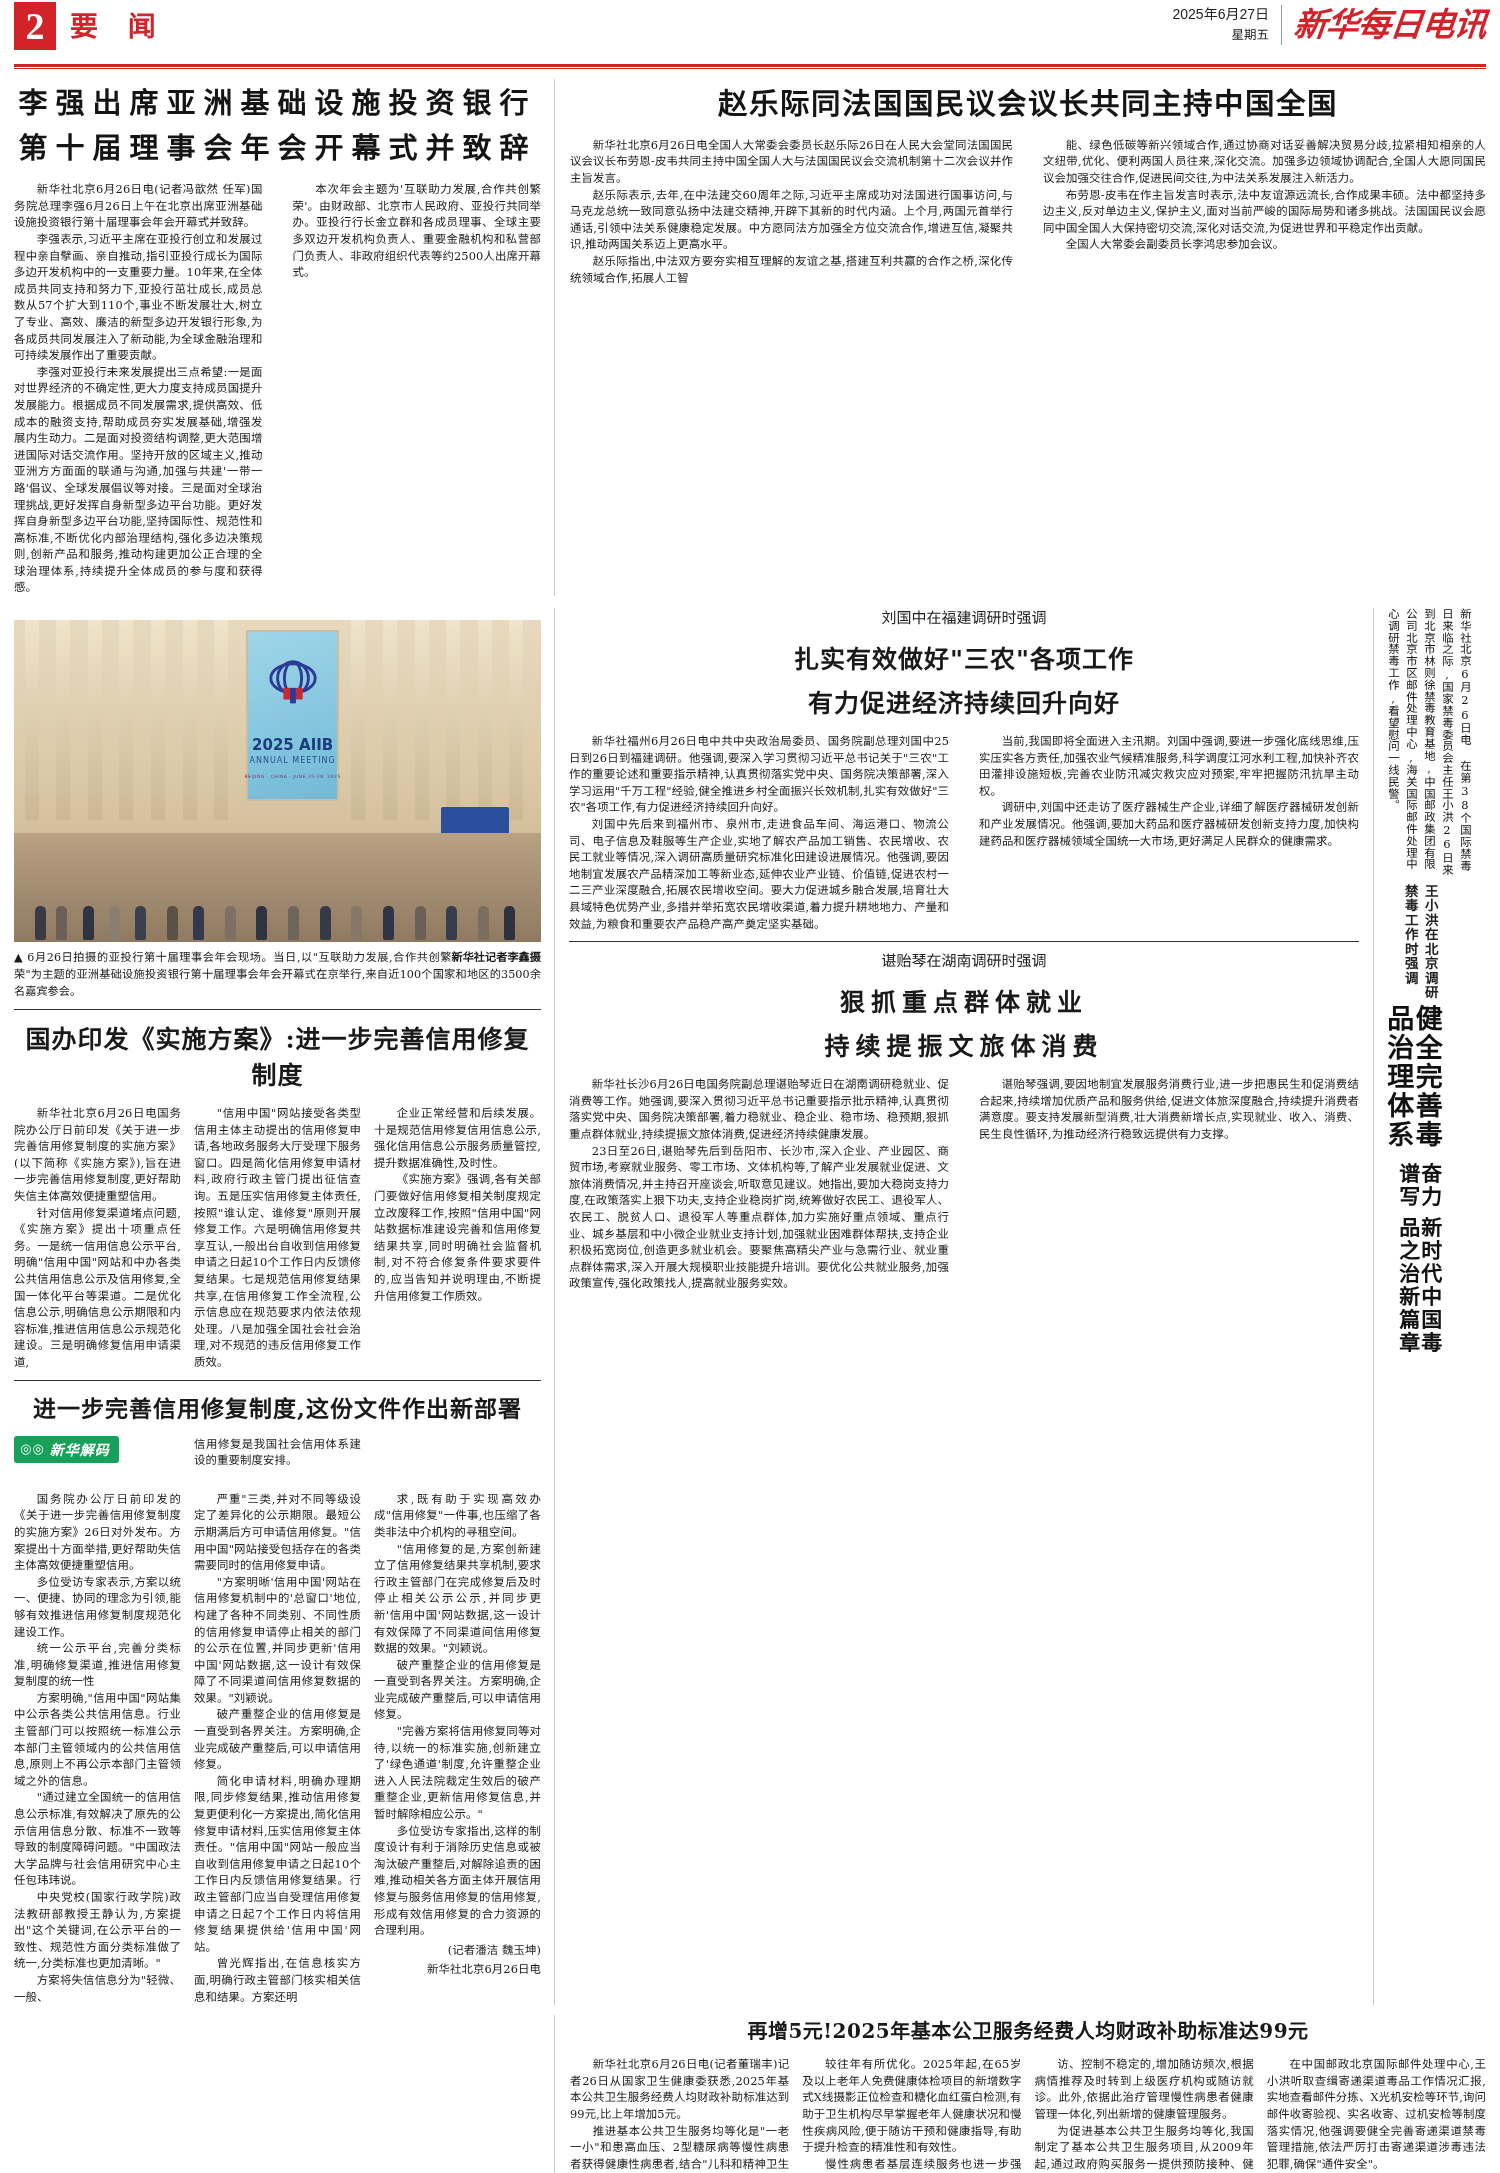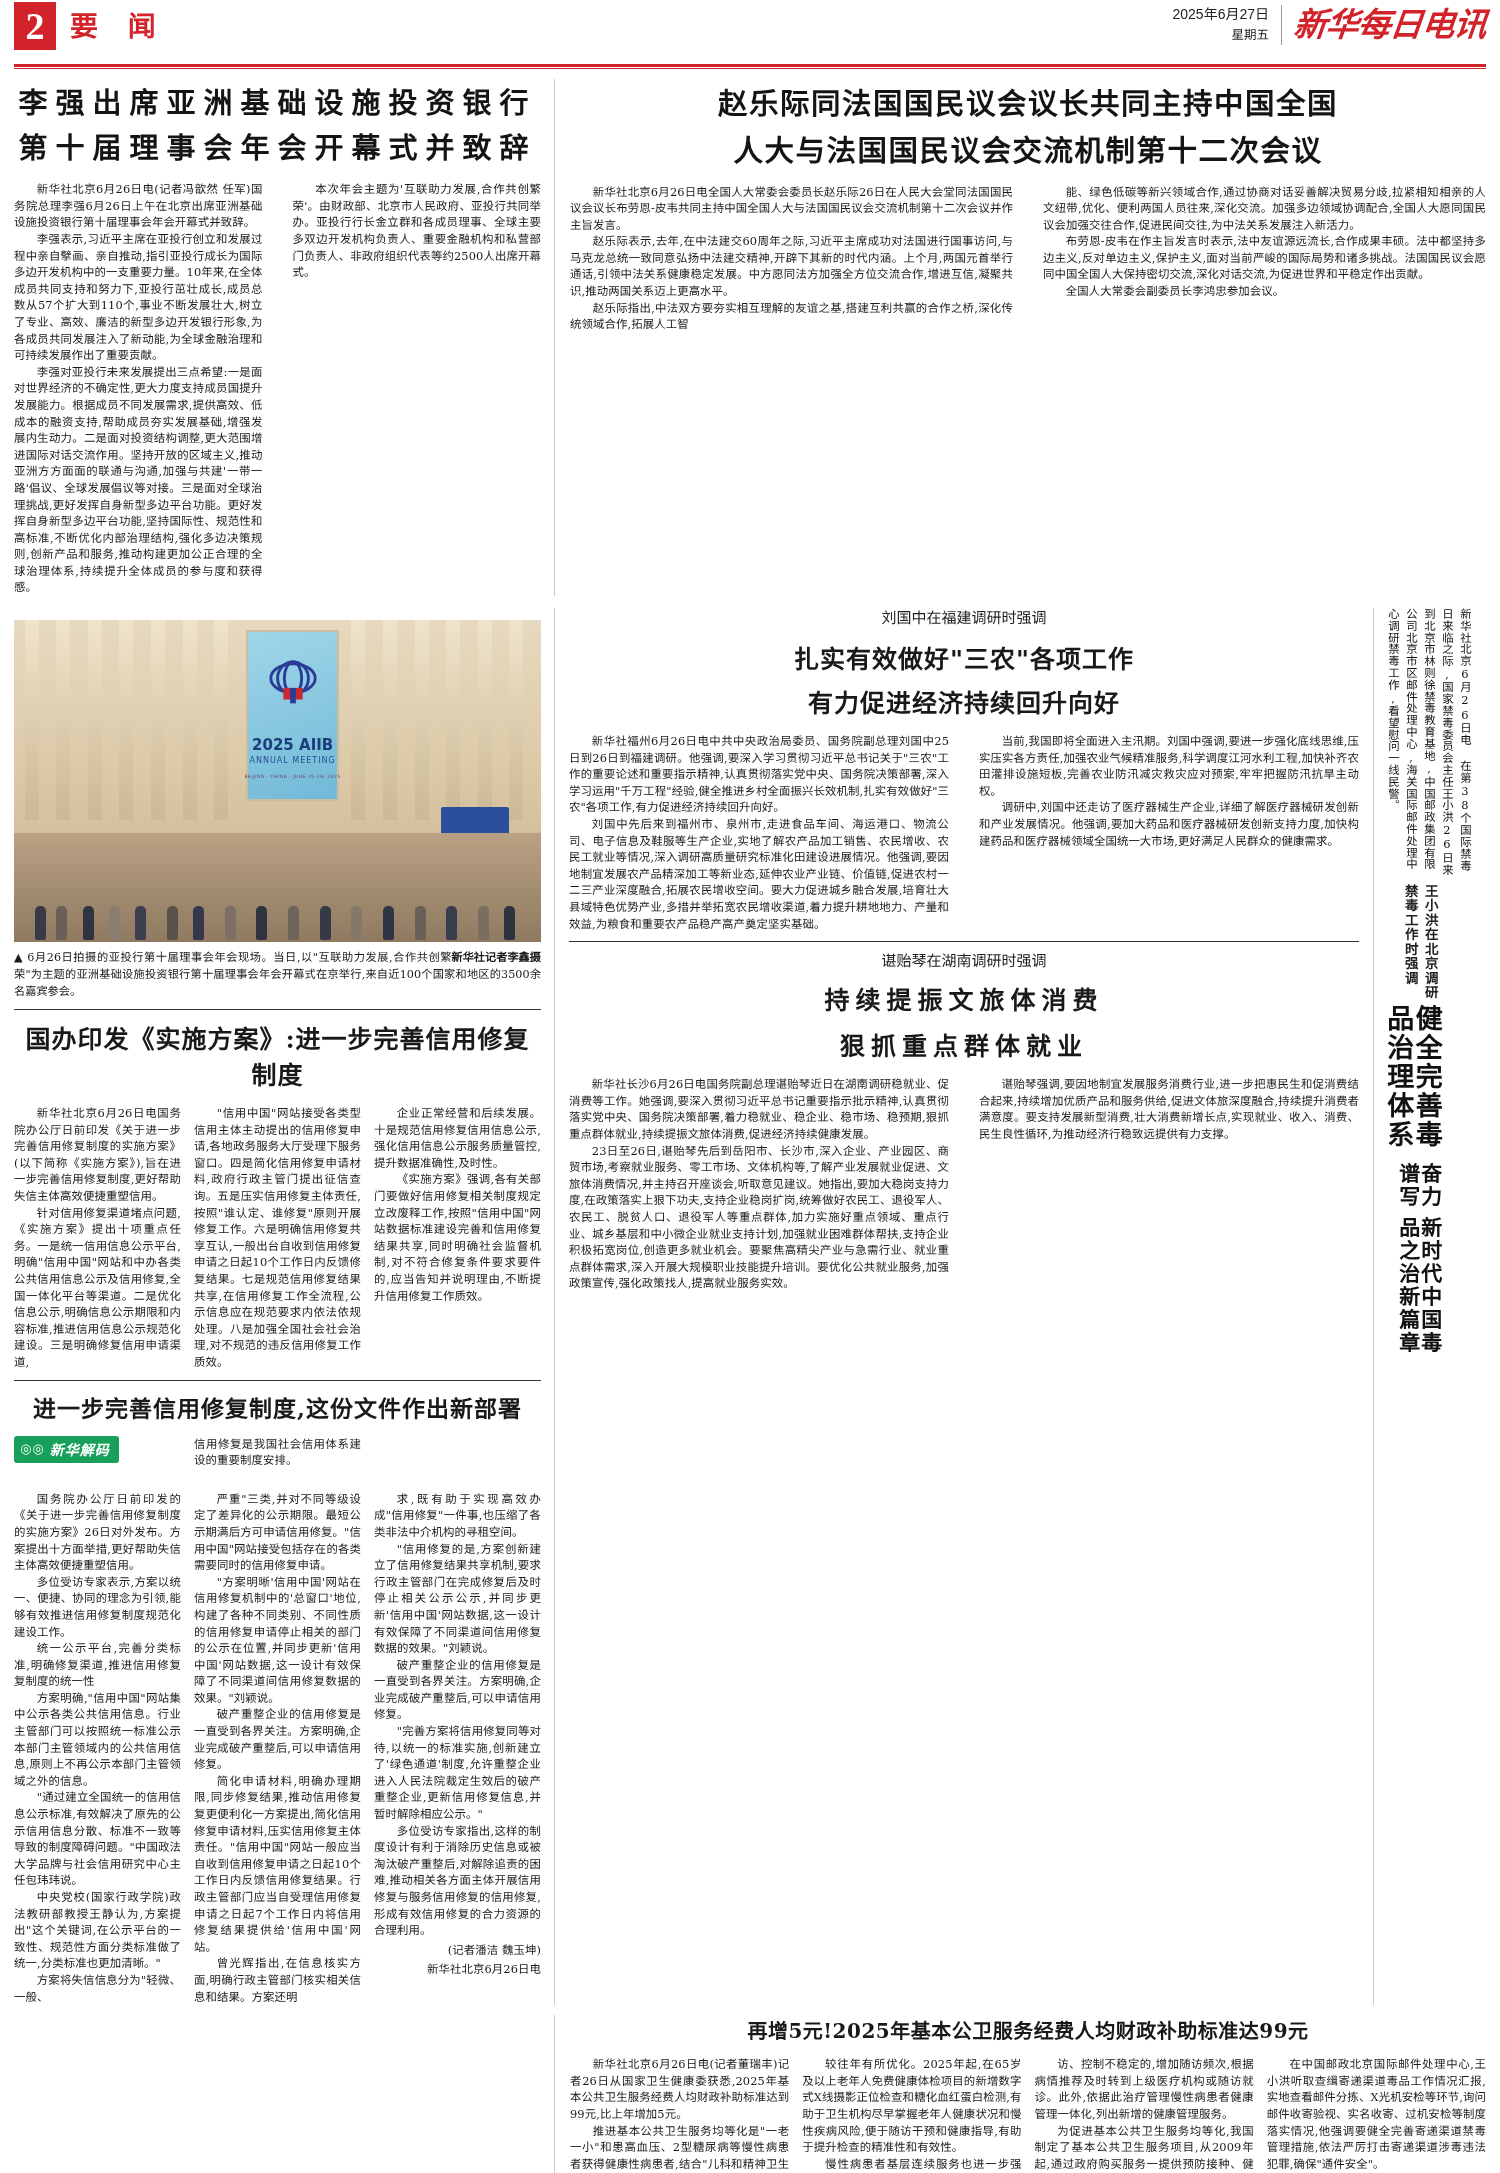--- a/index.html
+++ b/index.html
@@ -188,21 +188,20 @@
           <p>李强对亚投行未来发展提出三点希望:一是面对世界经济的不确定性,更大力度支持成员国提升发展能力。根据成员不同发展需求,提供高效、低成本的融资支持,帮助成员夯实发展基础,增强发展内生动力。二是面对投资结构调整,更大范围增进国际对话交流作用。坚持开放的区域主义,推动亚洲方方面面的联通与沟通,加强与共建'一带一路'倡议、全球发展倡议等对接。三是面对全球治理挑战,更好发挥自身新型多边平台功能。更好发挥自身新型多边平台功能,坚持国际性、规范性和高标准,不断优化内部治理结构,强化多边决策规则,创新产品和服务,推动构建更加公正合理的全球治理体系,持续提升全体成员的参与度和获得感。</p>
         </div>
         <div class="body-col">
           <p>本次年会主题为'互联助力发展,合作共创繁荣'。由财政部、北京市人民政府、亚投行共同举办。亚投行行长金立群和各成员理事、全球主要多双边开发机构负责人、重要金融机构和私营部门负责人、非政府组织代表等约2500人出席开幕式。</p>
         </div>
       </div>
     </div>
 
     <div class="top-right">
       <div class="hl-main hl-b">赵乐际同法国国民议会议长共同主持中国全国</div>
-      <div class="hl-main hl-b l2">人大与法国国民议会交流机制第十二次会议</div>
       <div class="cols2">
         <div class="body-col">
           <p>新华社北京6月26日电全国人大常委会委员长赵乐际26日在人民大会堂同法国国民议会议长布劳恩-皮韦共同主持中国全国人大与法国国民议会交流机制第十二次会议并作主旨发言。</p>
           <p>赵乐际表示,去年,在中法建交60周年之际,习近平主席成功对法国进行国事访问,与马克龙总统一致同意弘扬中法建交精神,开辟下其新的时代内涵。上个月,两国元首举行通话,引领中法关系健康稳定发展。中方愿同法方加强全方位交流合作,增进互信,凝聚共识,推动两国关系迈上更高水平。</p>
           <p>赵乐际指出,中法双方要夯实相互理解的友谊之基,搭建互利共赢的合作之桥,深化传统领域合作,拓展人工智</p>
         </div>
         <div class="body-col">
           <p>能、绿色低碳等新兴领域合作,通过协商对话妥善解决贸易分歧,拉紧相知相亲的人文纽带,优化、便利两国人员往来,深化交流。加强多边领域协调配合,全国人大愿同国民议会加强交往合作,促进民间交往,为中法关系发展注入新活力。</p>
           <p>布劳恩-皮韦在作主旨发言时表示,法中友谊源远流长,合作成果丰硕。法中都坚持多边主义,反对单边主义,保护主义,面对当前严峻的国际局势和诸多挑战。法国国民议会愿同中国全国人大保持密切交流,深化对话交流,为促进世界和平稳定作出贡献。</p>
           <p>全国人大常委会副委员长李鸿忠参加会议。</p>
@@ -356,22 +355,22 @@
             <p>当前,我国即将全面进入主汛期。刘国中强调,要进一步强化底线思维,压实压实各方责任,加强农业气候精准服务,科学调度江河水利工程,加快补齐农田灌排设施短板,完善农业防汛减灾救灾应对预案,牢牢把握防汛抗旱主动权。</p>
             <p>调研中,刘国中还走访了医疗器械生产企业,详细了解医疗器械研发创新和产业发展情况。他强调,要加大药品和医疗器械研发创新支持力度,加快构建药品和医疗器械领域全国统一大市场,更好满足人民群众的健康需求。</p>
           </div>
         </div>
       </div>
 
       <div class="divider-h"></div>
 
       <div>
         <div class="kicker">谌贻琴在湖南调研时强调</div>
+        <div class="hl-sub hl-c" style="margin-top:10px;letter-spacing:6px;">狠抓重点群体就业</div>
         <div class="hl-sub hl-c" style="margin-top:8px;letter-spacing:6px;">持续提振文旅体消费</div>
-        <div class="hl-sub hl-c" style="margin-top:10px;letter-spacing:6px;">狠抓重点群体就业</div>
         <div class="cols2">
           <div class="body-col">
             <p>新华社长沙6月26日电国务院副总理谌贻琴近日在湖南调研稳就业、促消费等工作。她强调,要深入贯彻习近平总书记重要指示批示精神,认真贯彻落实党中央、国务院决策部署,着力稳就业、稳企业、稳市场、稳预期,狠抓重点群体就业,持续提振文旅体消费,促进经济持续健康发展。</p>
             <p>23日至26日,谌贻琴先后到岳阳市、长沙市,深入企业、产业园区、商贸市场,考察就业服务、零工市场、文体机构等,了解产业发展就业促进、文旅体消费情况,并主持召开座谈会,听取意见建议。她指出,要加大稳岗支持力度,在政策落实上狠下功夫,支持企业稳岗扩岗,统筹做好农民工、退役军人、农民工、脱贫人口、退役军人等重点群体,加力实施好重点领域、重点行业、城乡基层和中小微企业就业支持计划,加强就业困难群体帮扶,支持企业积极拓宽岗位,创造更多就业机会。要聚焦高精尖产业与急需行业、就业重点群体需求,深入开展大规模职业技能提升培训。要优化公共就业服务,加强政策宣传,强化政策找人,提高就业服务实效。</p>
           </div>
           <div class="body-col">
             <p>谌贻琴强调,要因地制宜发展服务消费行业,进一步把惠民生和促消费结合起来,持续增加优质产品和服务供给,促进文体旅深度融合,持续提升消费者满意度。要支持发展新型消费,壮大消费新增长点,实现就业、收入、消费、民生良性循环,为推动经济行稳致远提供有力支撑。</p>
           </div>
         </div>
       </div>

